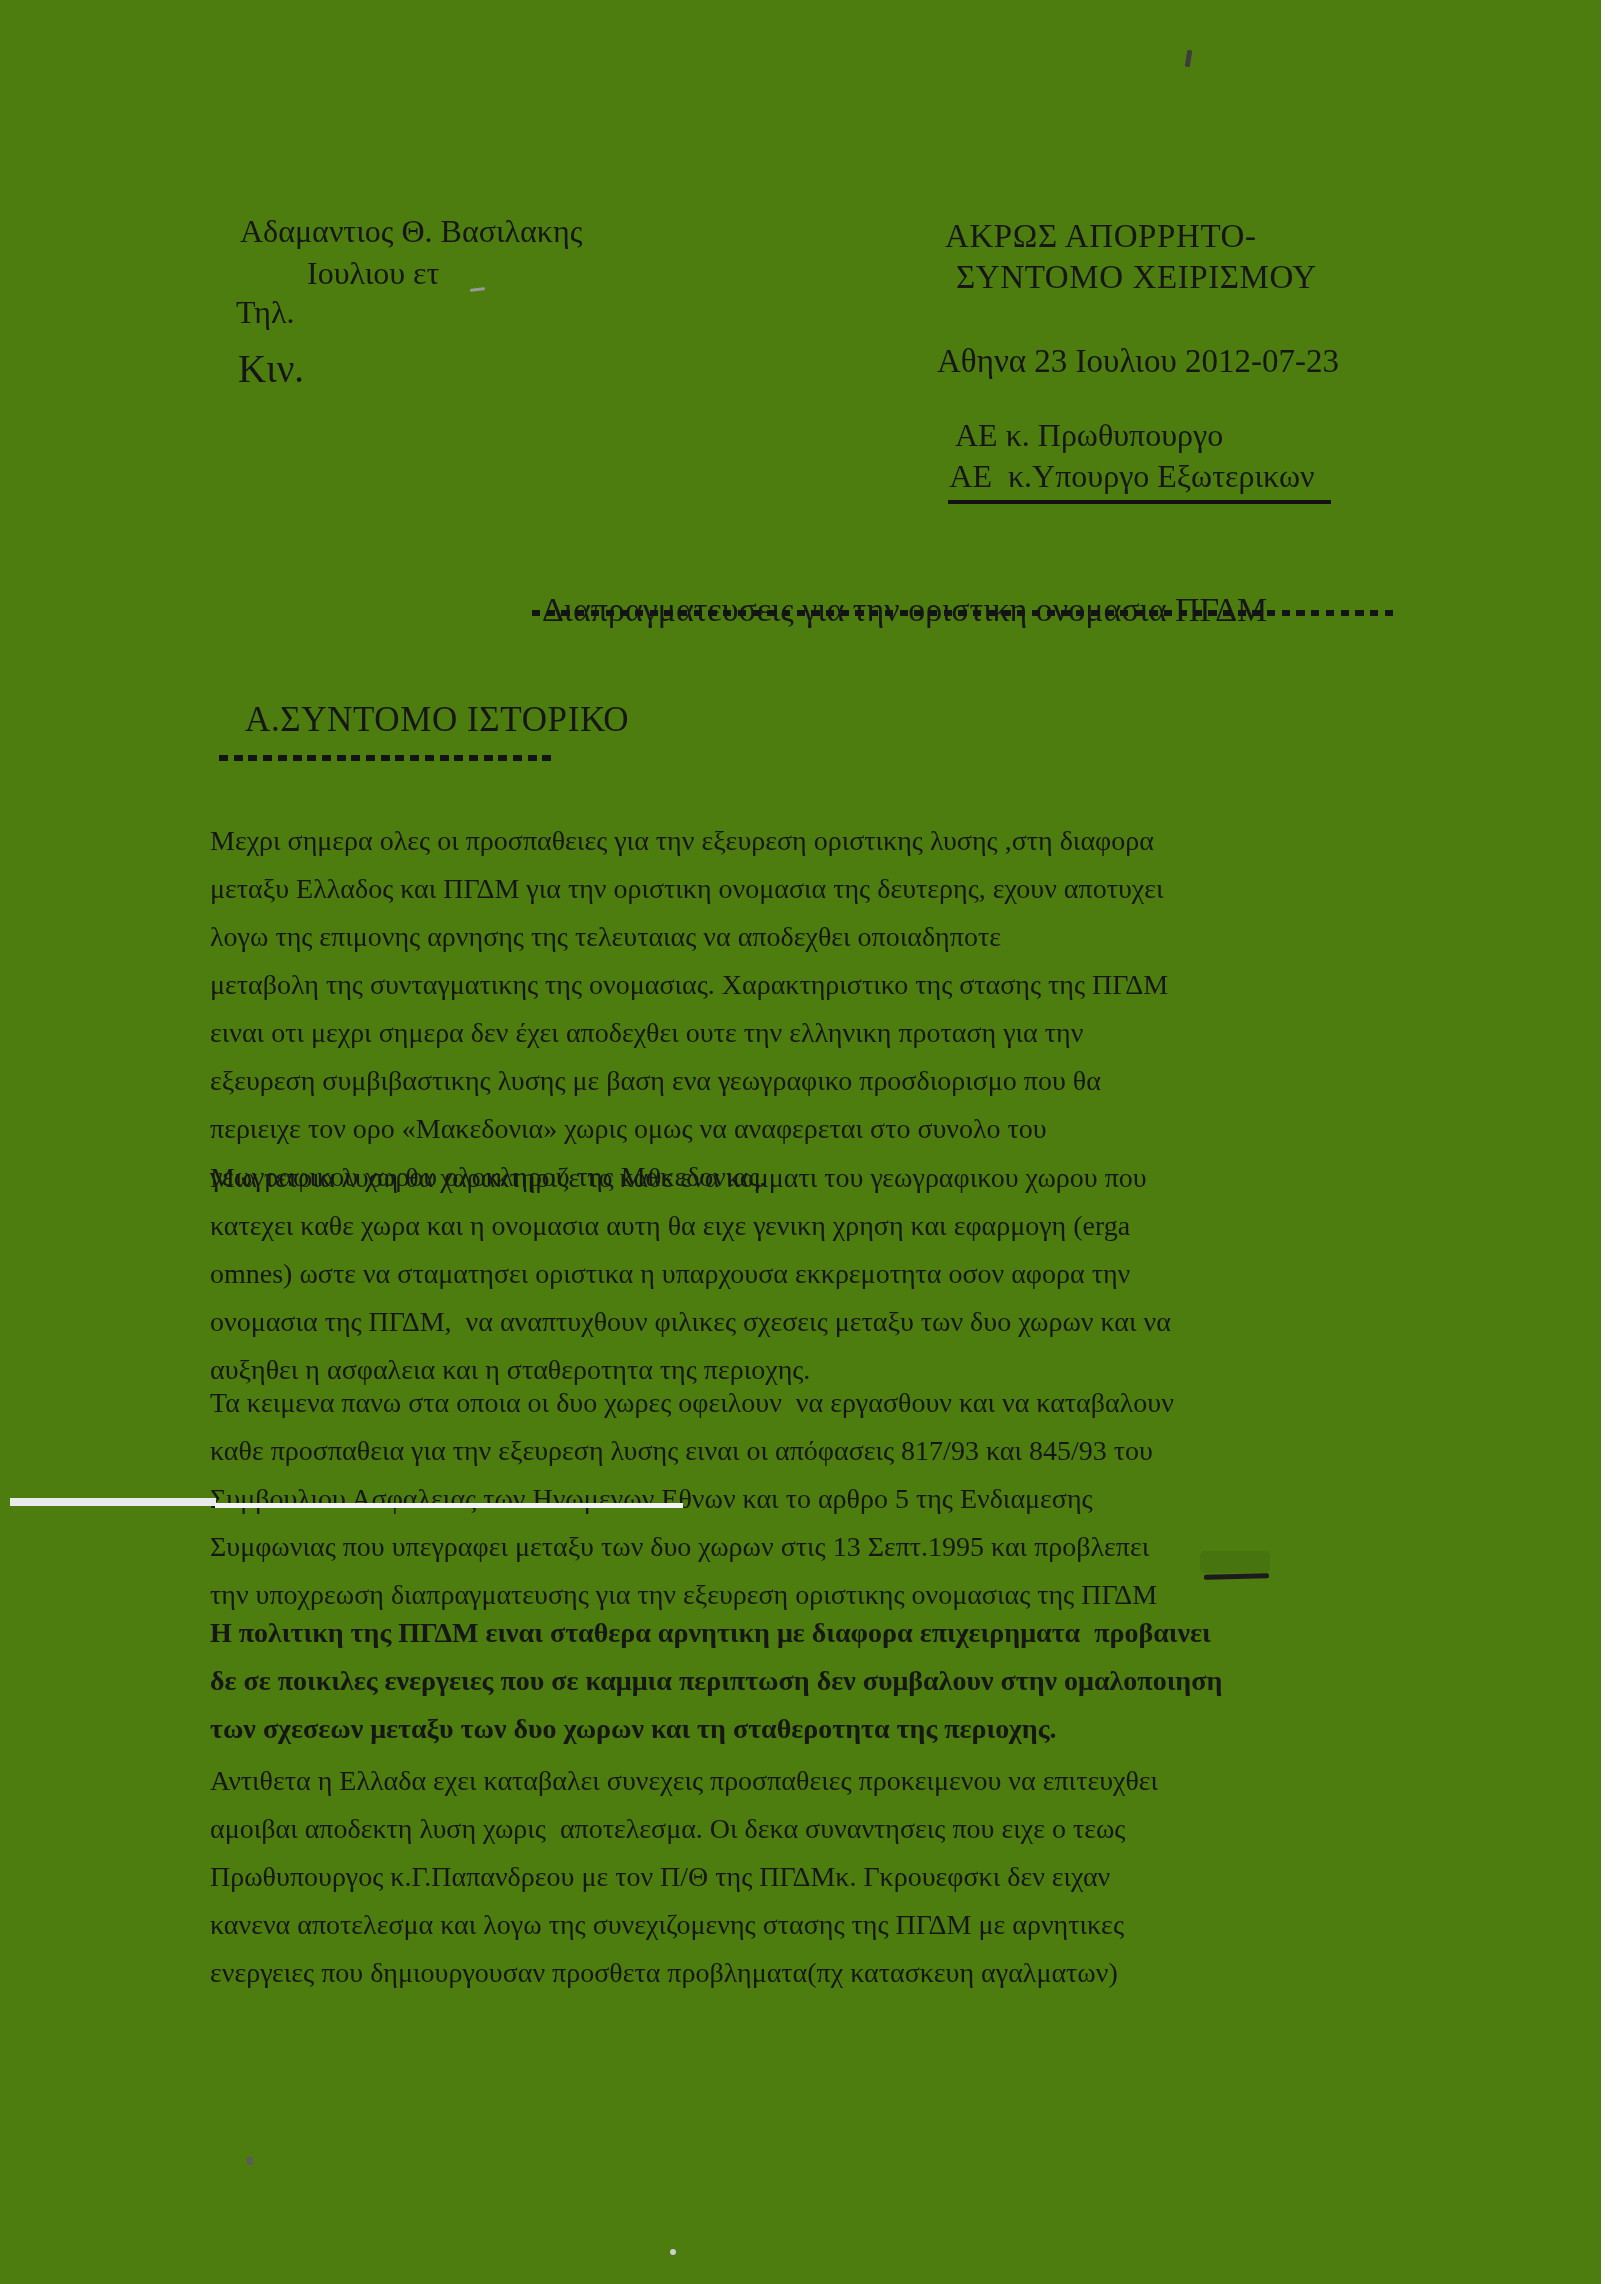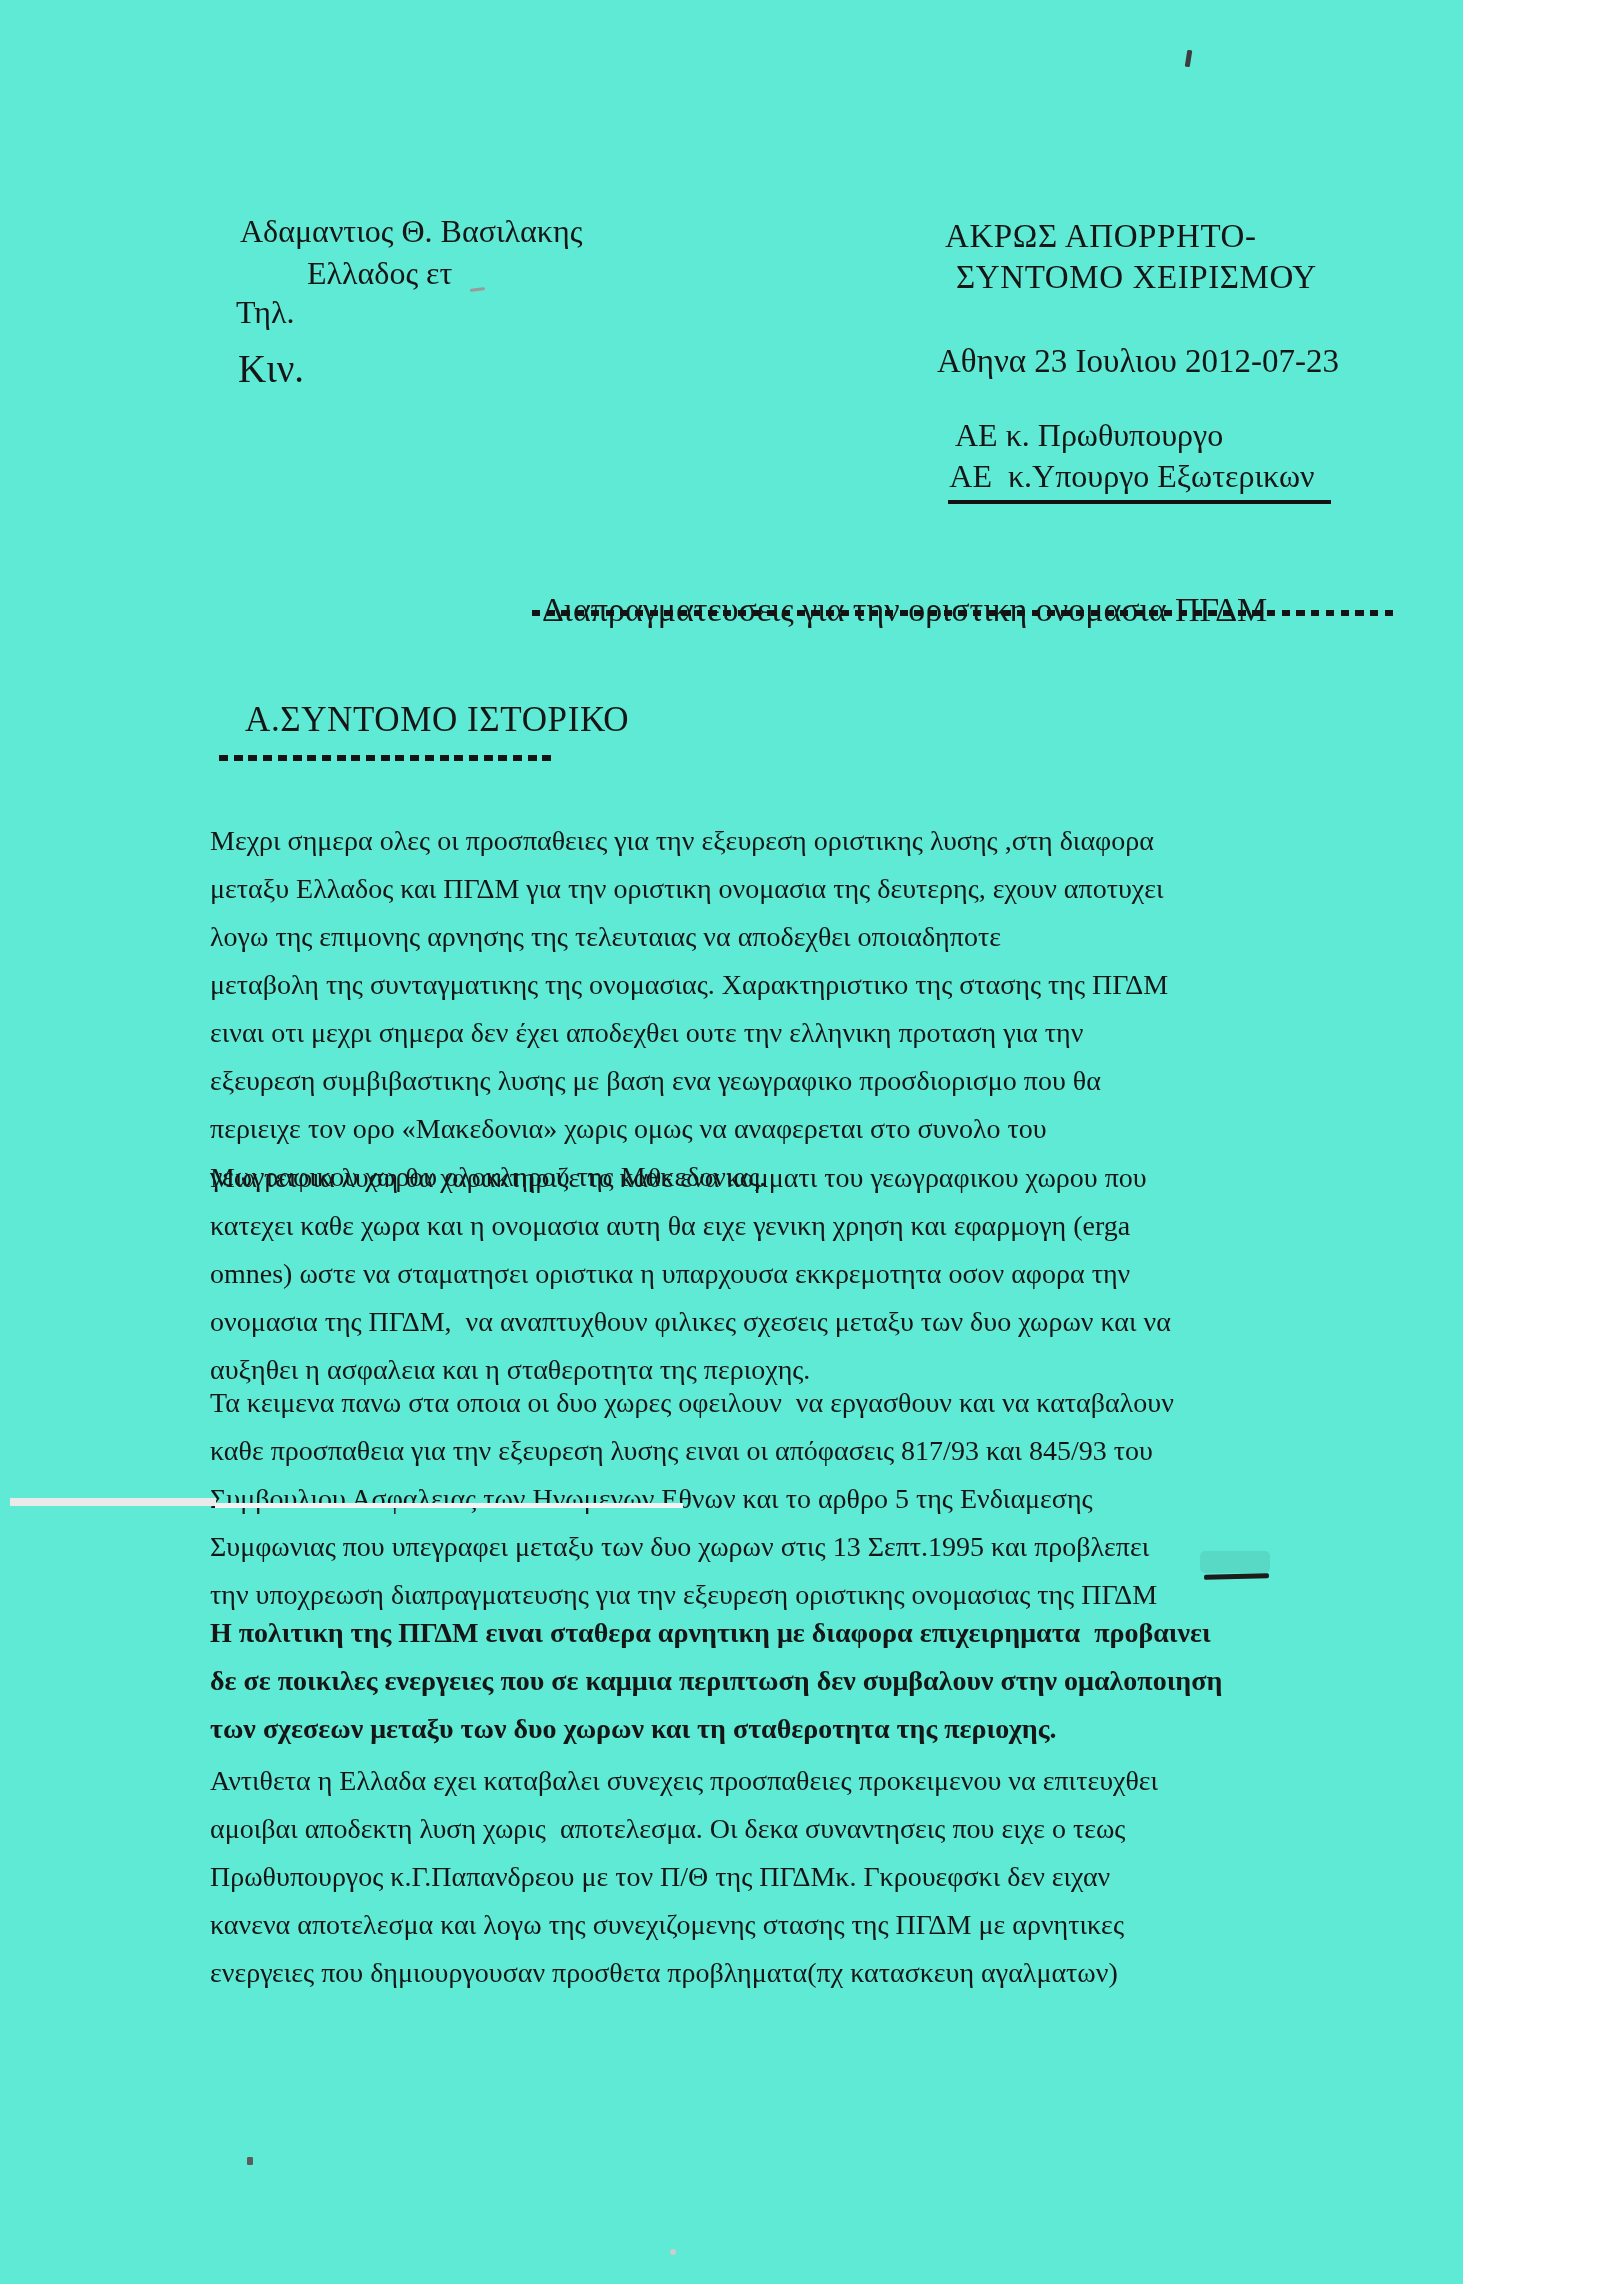--- a/index.html
+++ b/index.html
@@ -2,23 +2,23 @@
 <html lang="el" style="font-size:10.3px"><head>
 <meta charset="utf-8">
 <style>
   html, body {
     margin: 0;
     padding: 0;
     background: #ffffff;
   }
   .page {
     position: relative;
-    width: 1463px;
+    width: 1601px;
     height: 2284px;
-    background: #5eead4;
+    background: #4d7c0f;
     font-family: "Liberation Serif", "DejaVu Serif", serif;
     color: #161616;
     overflow: hidden;
   }
   .abs { position: absolute; white-space: pre-wrap; }
 
   
   .sender-name   { left: 240px; top: 213px; font-size: 32px; }
   .sender-title  { left: 307px; top: 255px; font-size: 32px; }
   .sender-phone  { left: 236px; top: 294px; font-size: 32px; }
@@ -99,21 +99,21 @@
     left: 670px; top: 2249px; width: 5.8px; height: 5.8px;
     background: #cdcdcd; border-radius: 50%;
   }
 </style>
 </head>
 <body>
 
 <div class="page">
 
   <div class="abs sender-name">Αδαμαντιος Θ. Βασιλακης</div>
-  <div class="abs sender-title">Ελλαδος ετ</div>
+  <div class="abs sender-title">Ιουλιου ετ</div>
   <div class="abs sender-phone">Τηλ.</div>
   <div class="abs sender-mobile">Κιν.</div>
 
   <div class="abs class-1">ΑΚΡΩΣ ΑΠΟΡΡΗΤΟ-</div>
   <div class="abs class-2">ΣΥΝΤΟΜΟ ΧΕΙΡΙΣΜΟΥ</div>
 
   <div class="abs date-line">Αθηνα 23 Ιουλιου 2012-07-23</div>
 
   <div class="abs recipient-1">ΑΕ κ. Πρωθυπουργο</div>
   <div class="abs recipient-2">ΑΕ  κ.Υπουργο Εξωτερικων</div>

